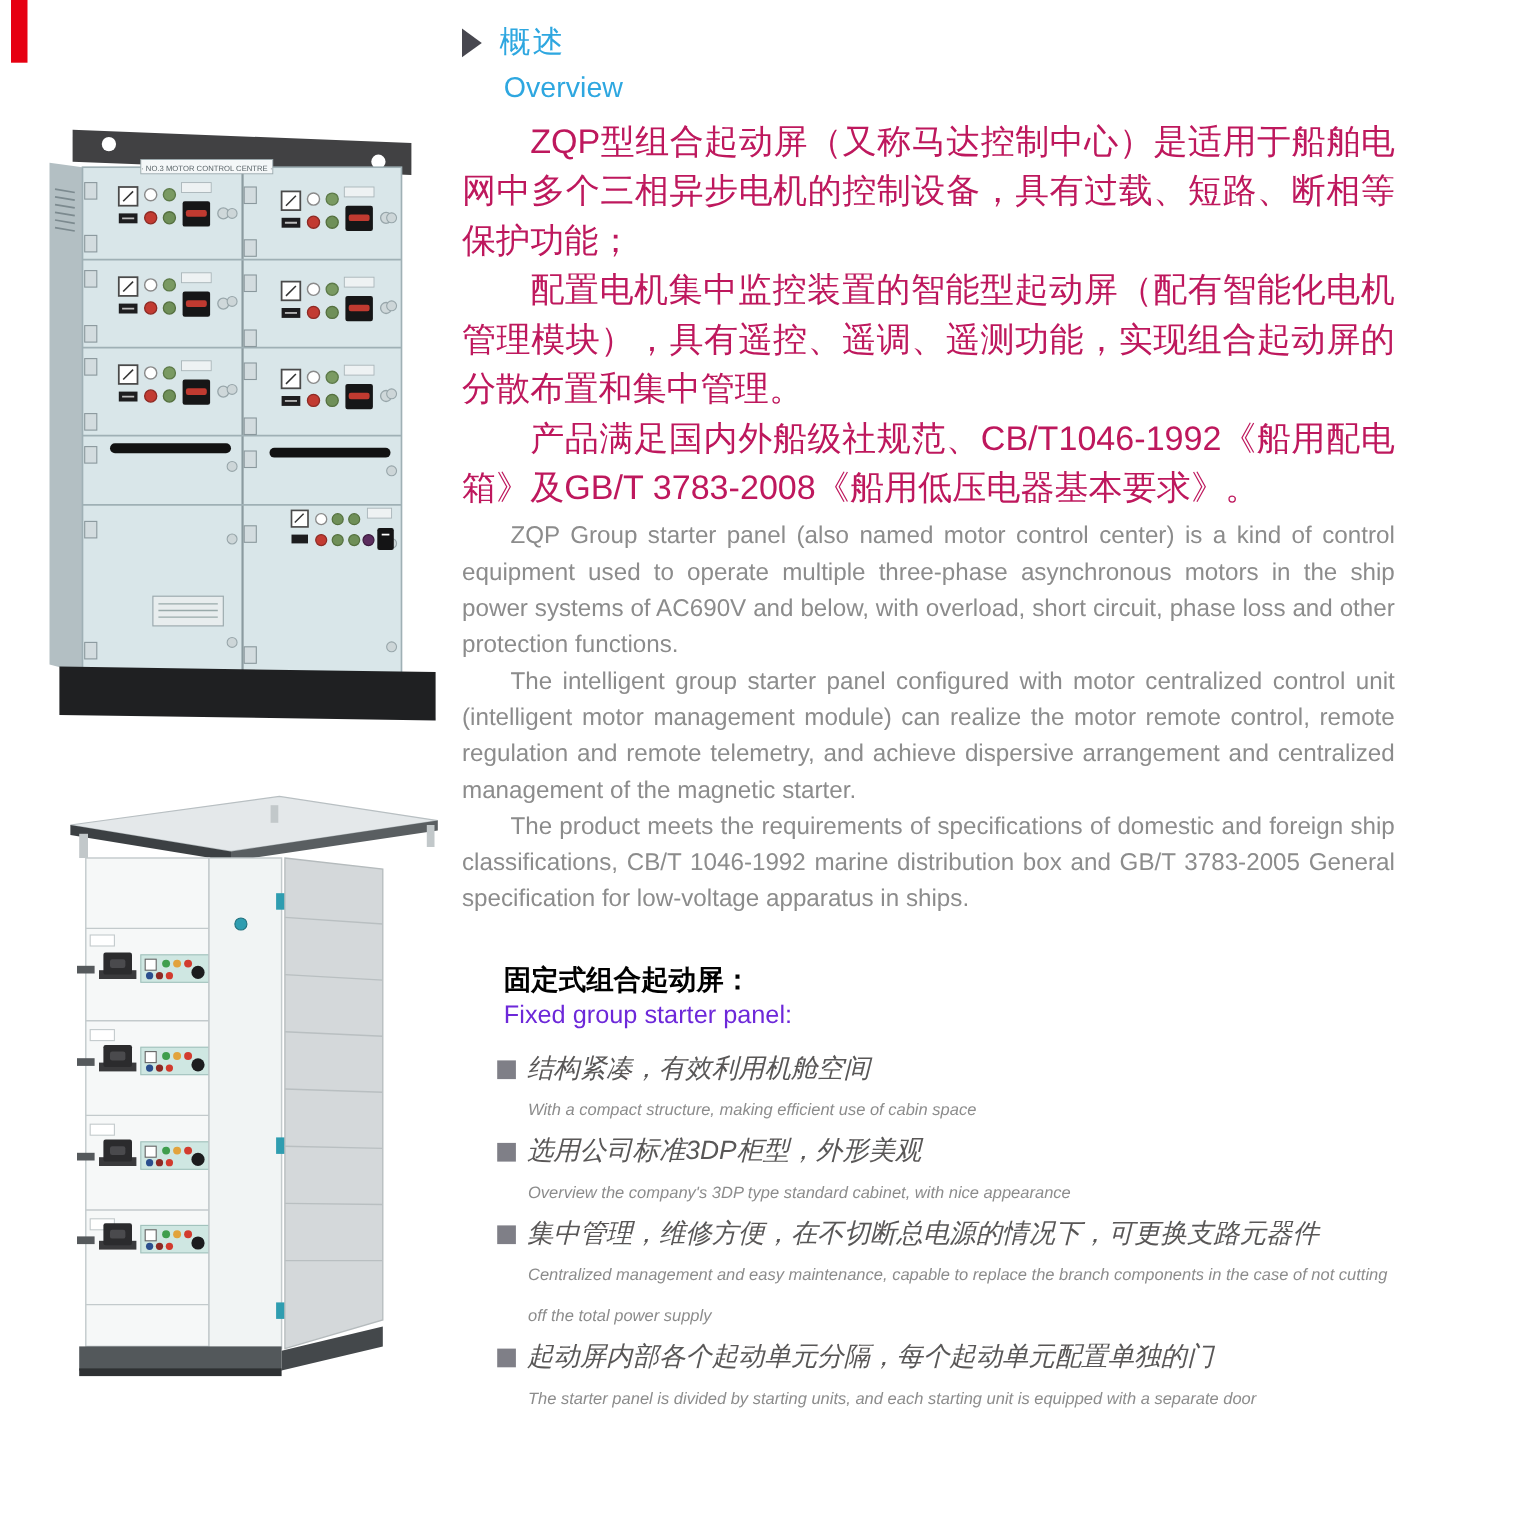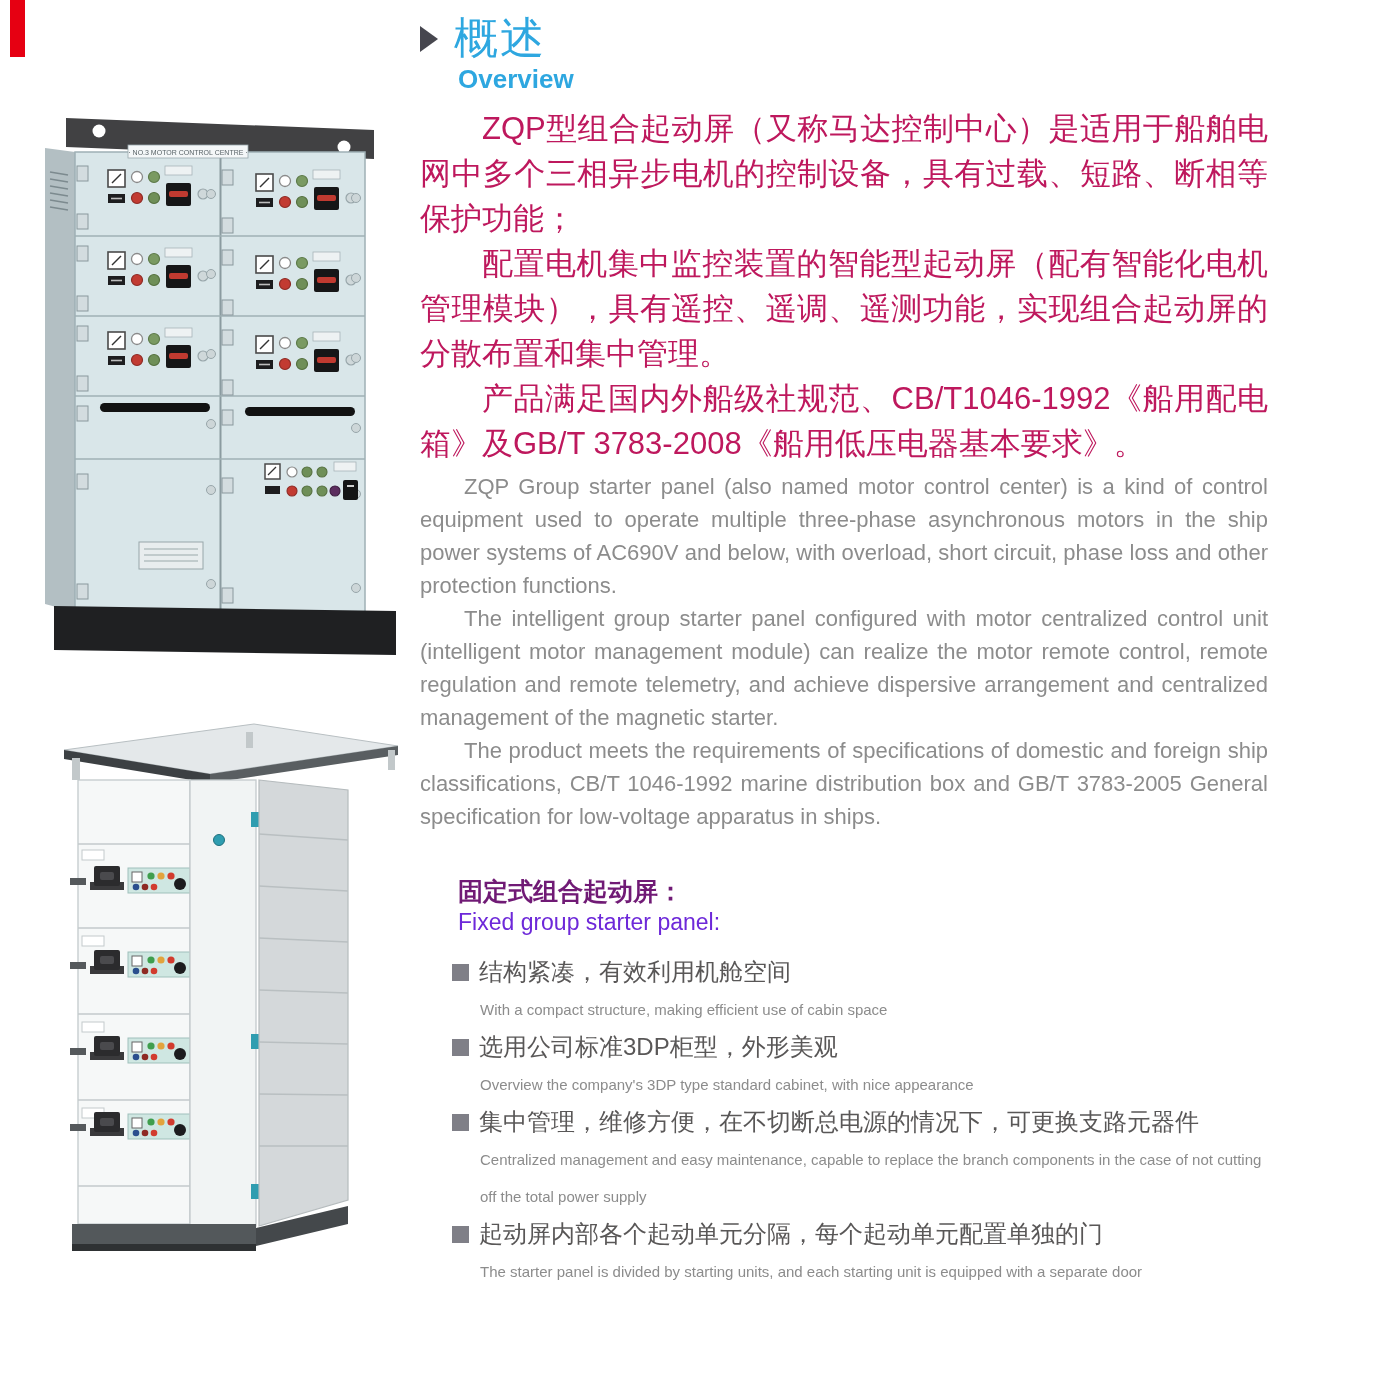--- a/index.html
+++ b/index.html
@@ -8,31 +8,31 @@
   
   .corner-tab{position:absolute;left:10px;top:0;width:15px;height:57px;background:#e60012;}
   
   .photo1{position:absolute;left:44px;top:114px;margin:0;}
   .photo2{position:absolute;left:58px;top:716px;margin:0;}
   
   .content{position:absolute;left:420px;top:14px;width:848px;}
   .sec-head{display:flex;align-items:flex-start;gap:16px;margin:0;}
   .tri{width:0;height:0;margin-top:12px;border-top:13px solid transparent;
        border-bottom:13px solid transparent;border-left:18px solid #47474f;}
-  .zh-title{margin:0;font-size:44px;line-height:48px;font-weight:400;color:#2ea7e0;letter-spacing:2px;}
-  .en-title{margin:0 0 0 4px;font-size:26px;line-height:34px;font-weight:700;color:#2ea7e0;text-align:center;}
+  .zh-title{margin:0;font-size:28px;line-height:48px;font-weight:400;color:#2ea7e0;letter-spacing:2px;}
+  .en-title{margin:0 0 0 4px;font-size:26px;line-height:34px;font-weight:400;color:#2ea7e0;text-align:center;}
   .p-zh{margin:0;font-size:31px;line-height:45px;color:#be185d;text-align:justify;text-indent:2em;}
   .p-zh.first{margin-top:10px;}
   .p-en{margin:0;font-size:22px;line-height:33px;color:#8c8c8c;text-align:justify;text-indent:2em;}
   .p-en.first{margin-top:4px;}
   .features{margin-top:42px;}
   .subhead{margin:6px 0 0 38px;}
-  .sub-zh{margin:0;font-size:25px;line-height:32px;font-weight:bold;color:#701a75;}
+  .sub-zh{margin:0;font-size:25px;line-height:32px;font-weight:bold;color:#000000;}
   .sub-en{margin:0;font-size:23px;line-height:30px;color:#6d28d9;}
-  .bullets{list-style:none;margin:16px 0 0 32px;padding:0;}
+  .bullets{list-style:none;margin:16px 0 0 32px;padding:0;font-style:italic;}
   .bullets li{margin:0;}
   .b-zh{font-size:24px;line-height:38px;color:#595757;display:flex;align-items:center;gap:10px;}
   .sq{display:inline-block;width:17px;height:17px;background:#7f7f87;flex:0 0 auto;}
   .b-en{margin:0;padding-left:28px;font-size:15px;line-height:37px;color:#8c8c8c;}
   .bullets li:last-child .b-en{text-align:justify;}
   svg text{font-family:"Liberation Sans",sans-serif;}
 </style>
 </head>
 <body>
 

